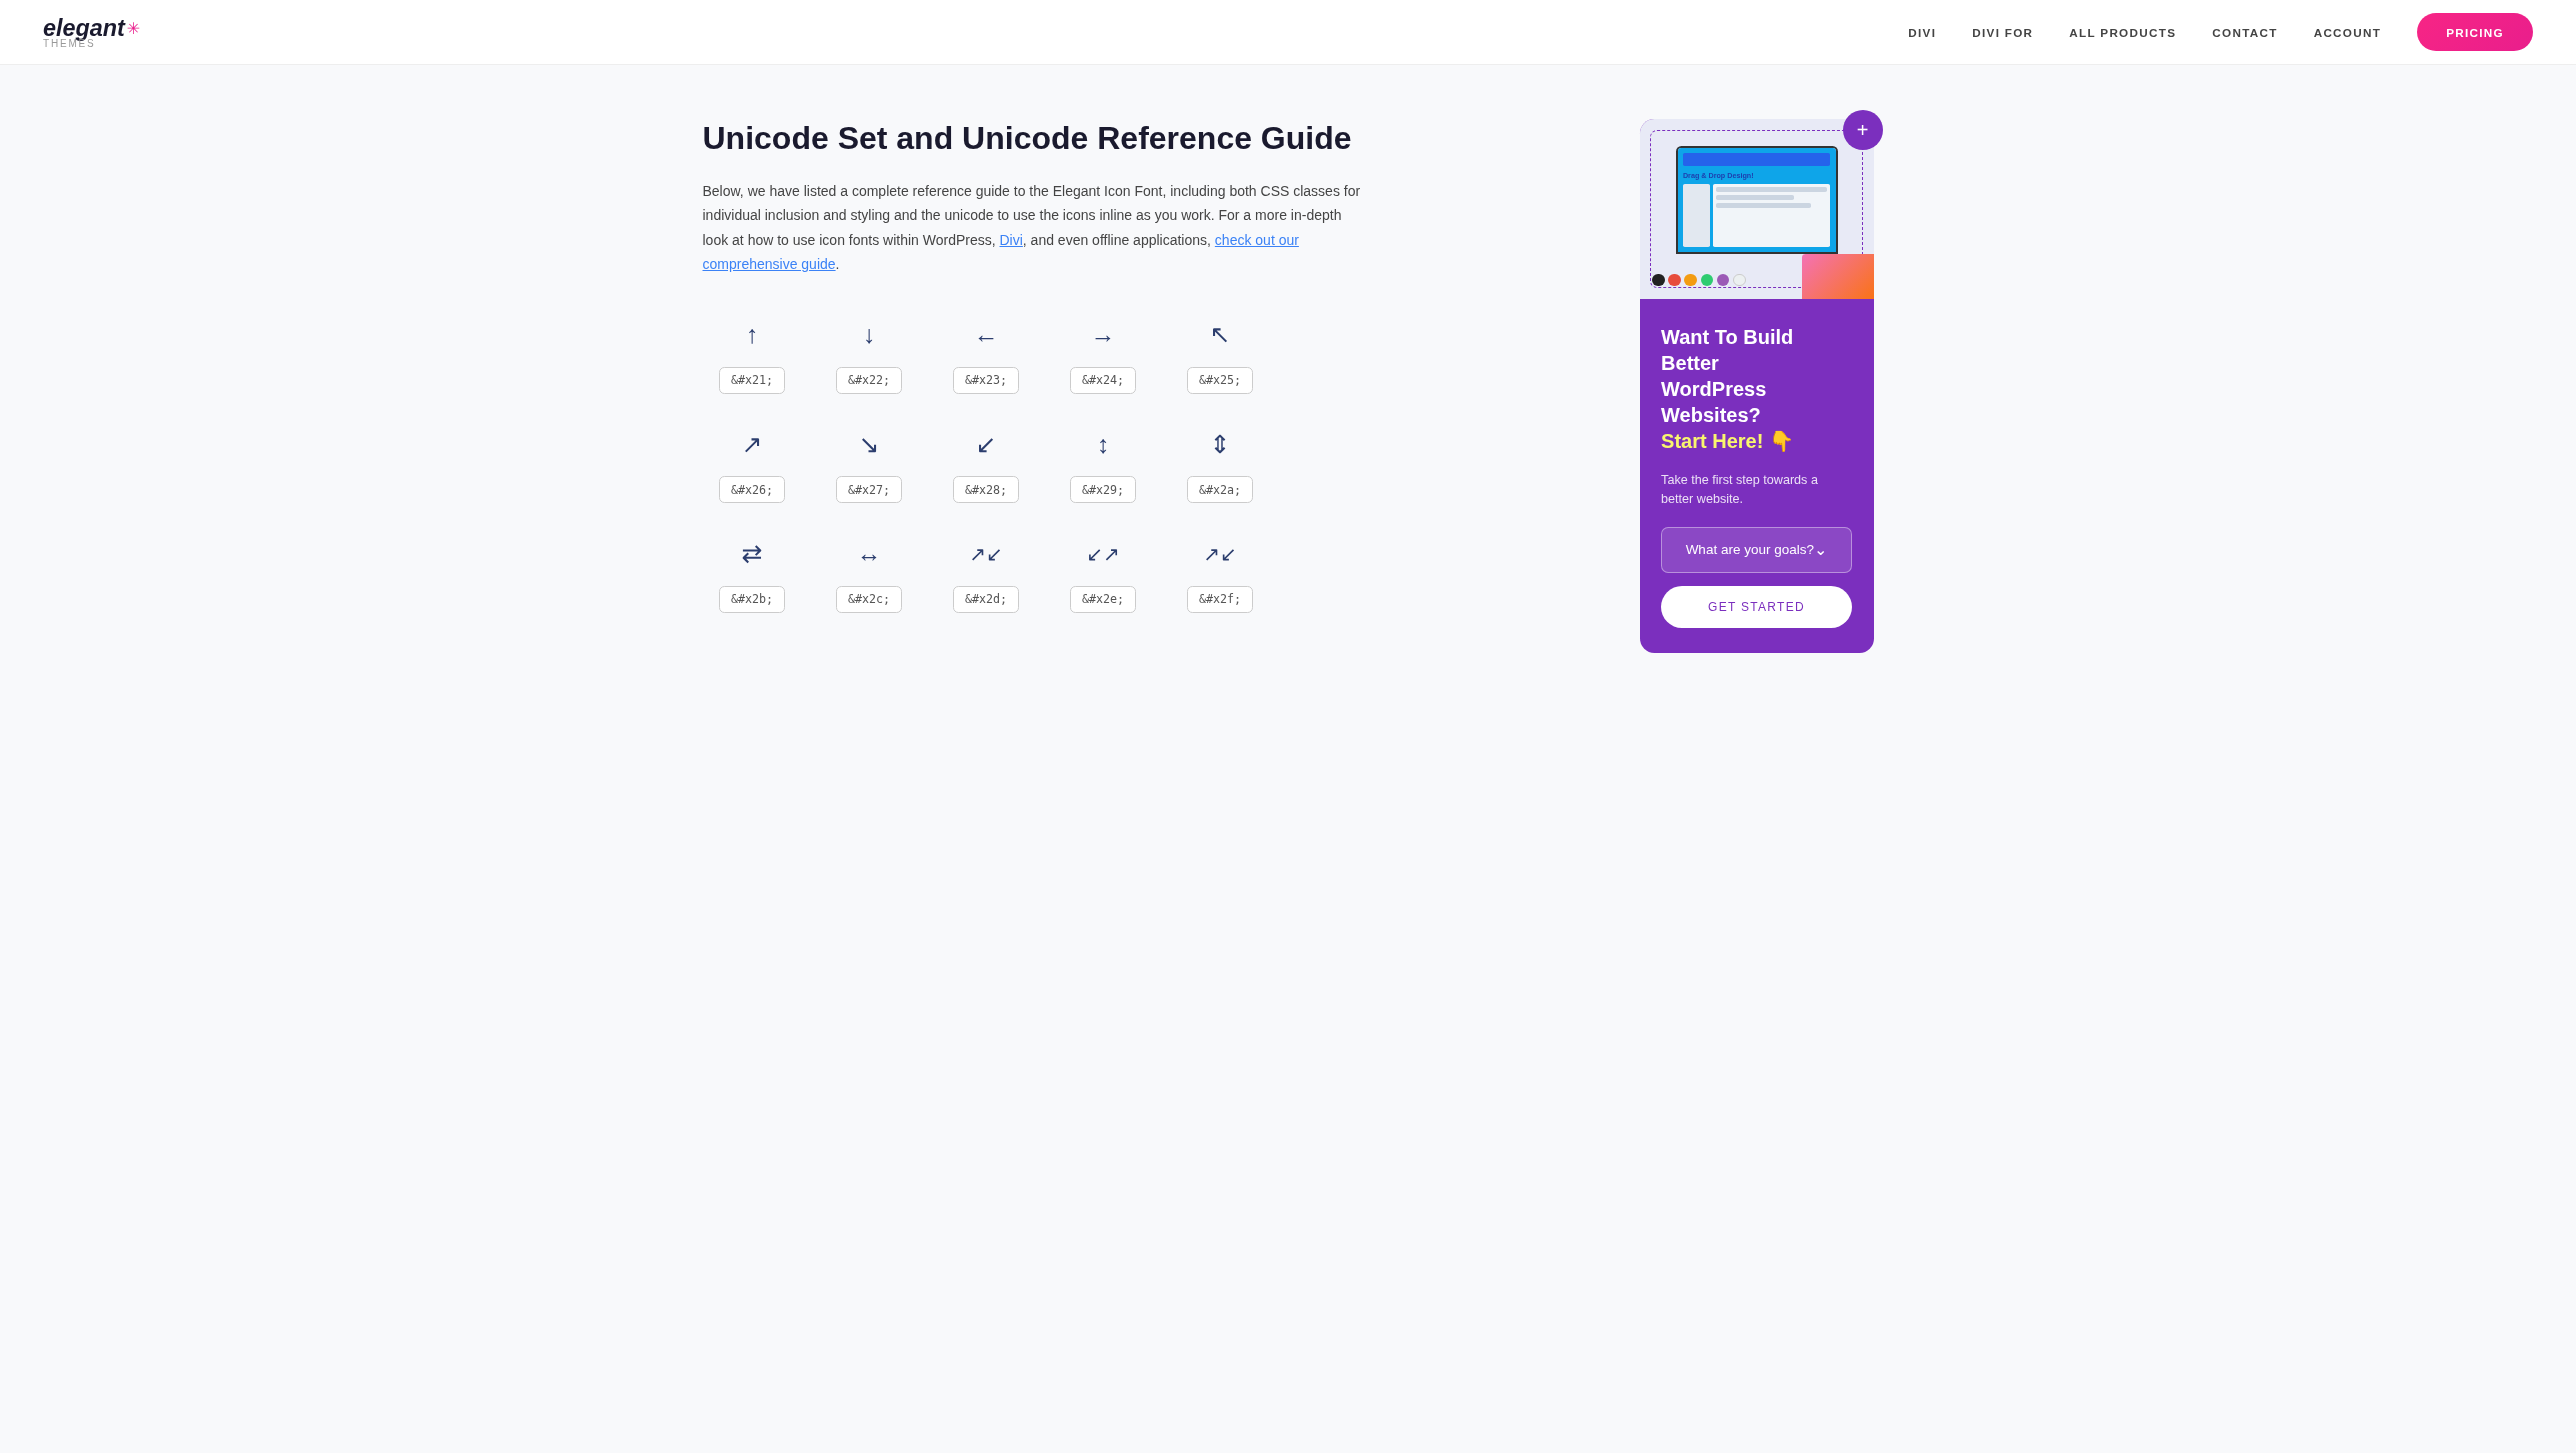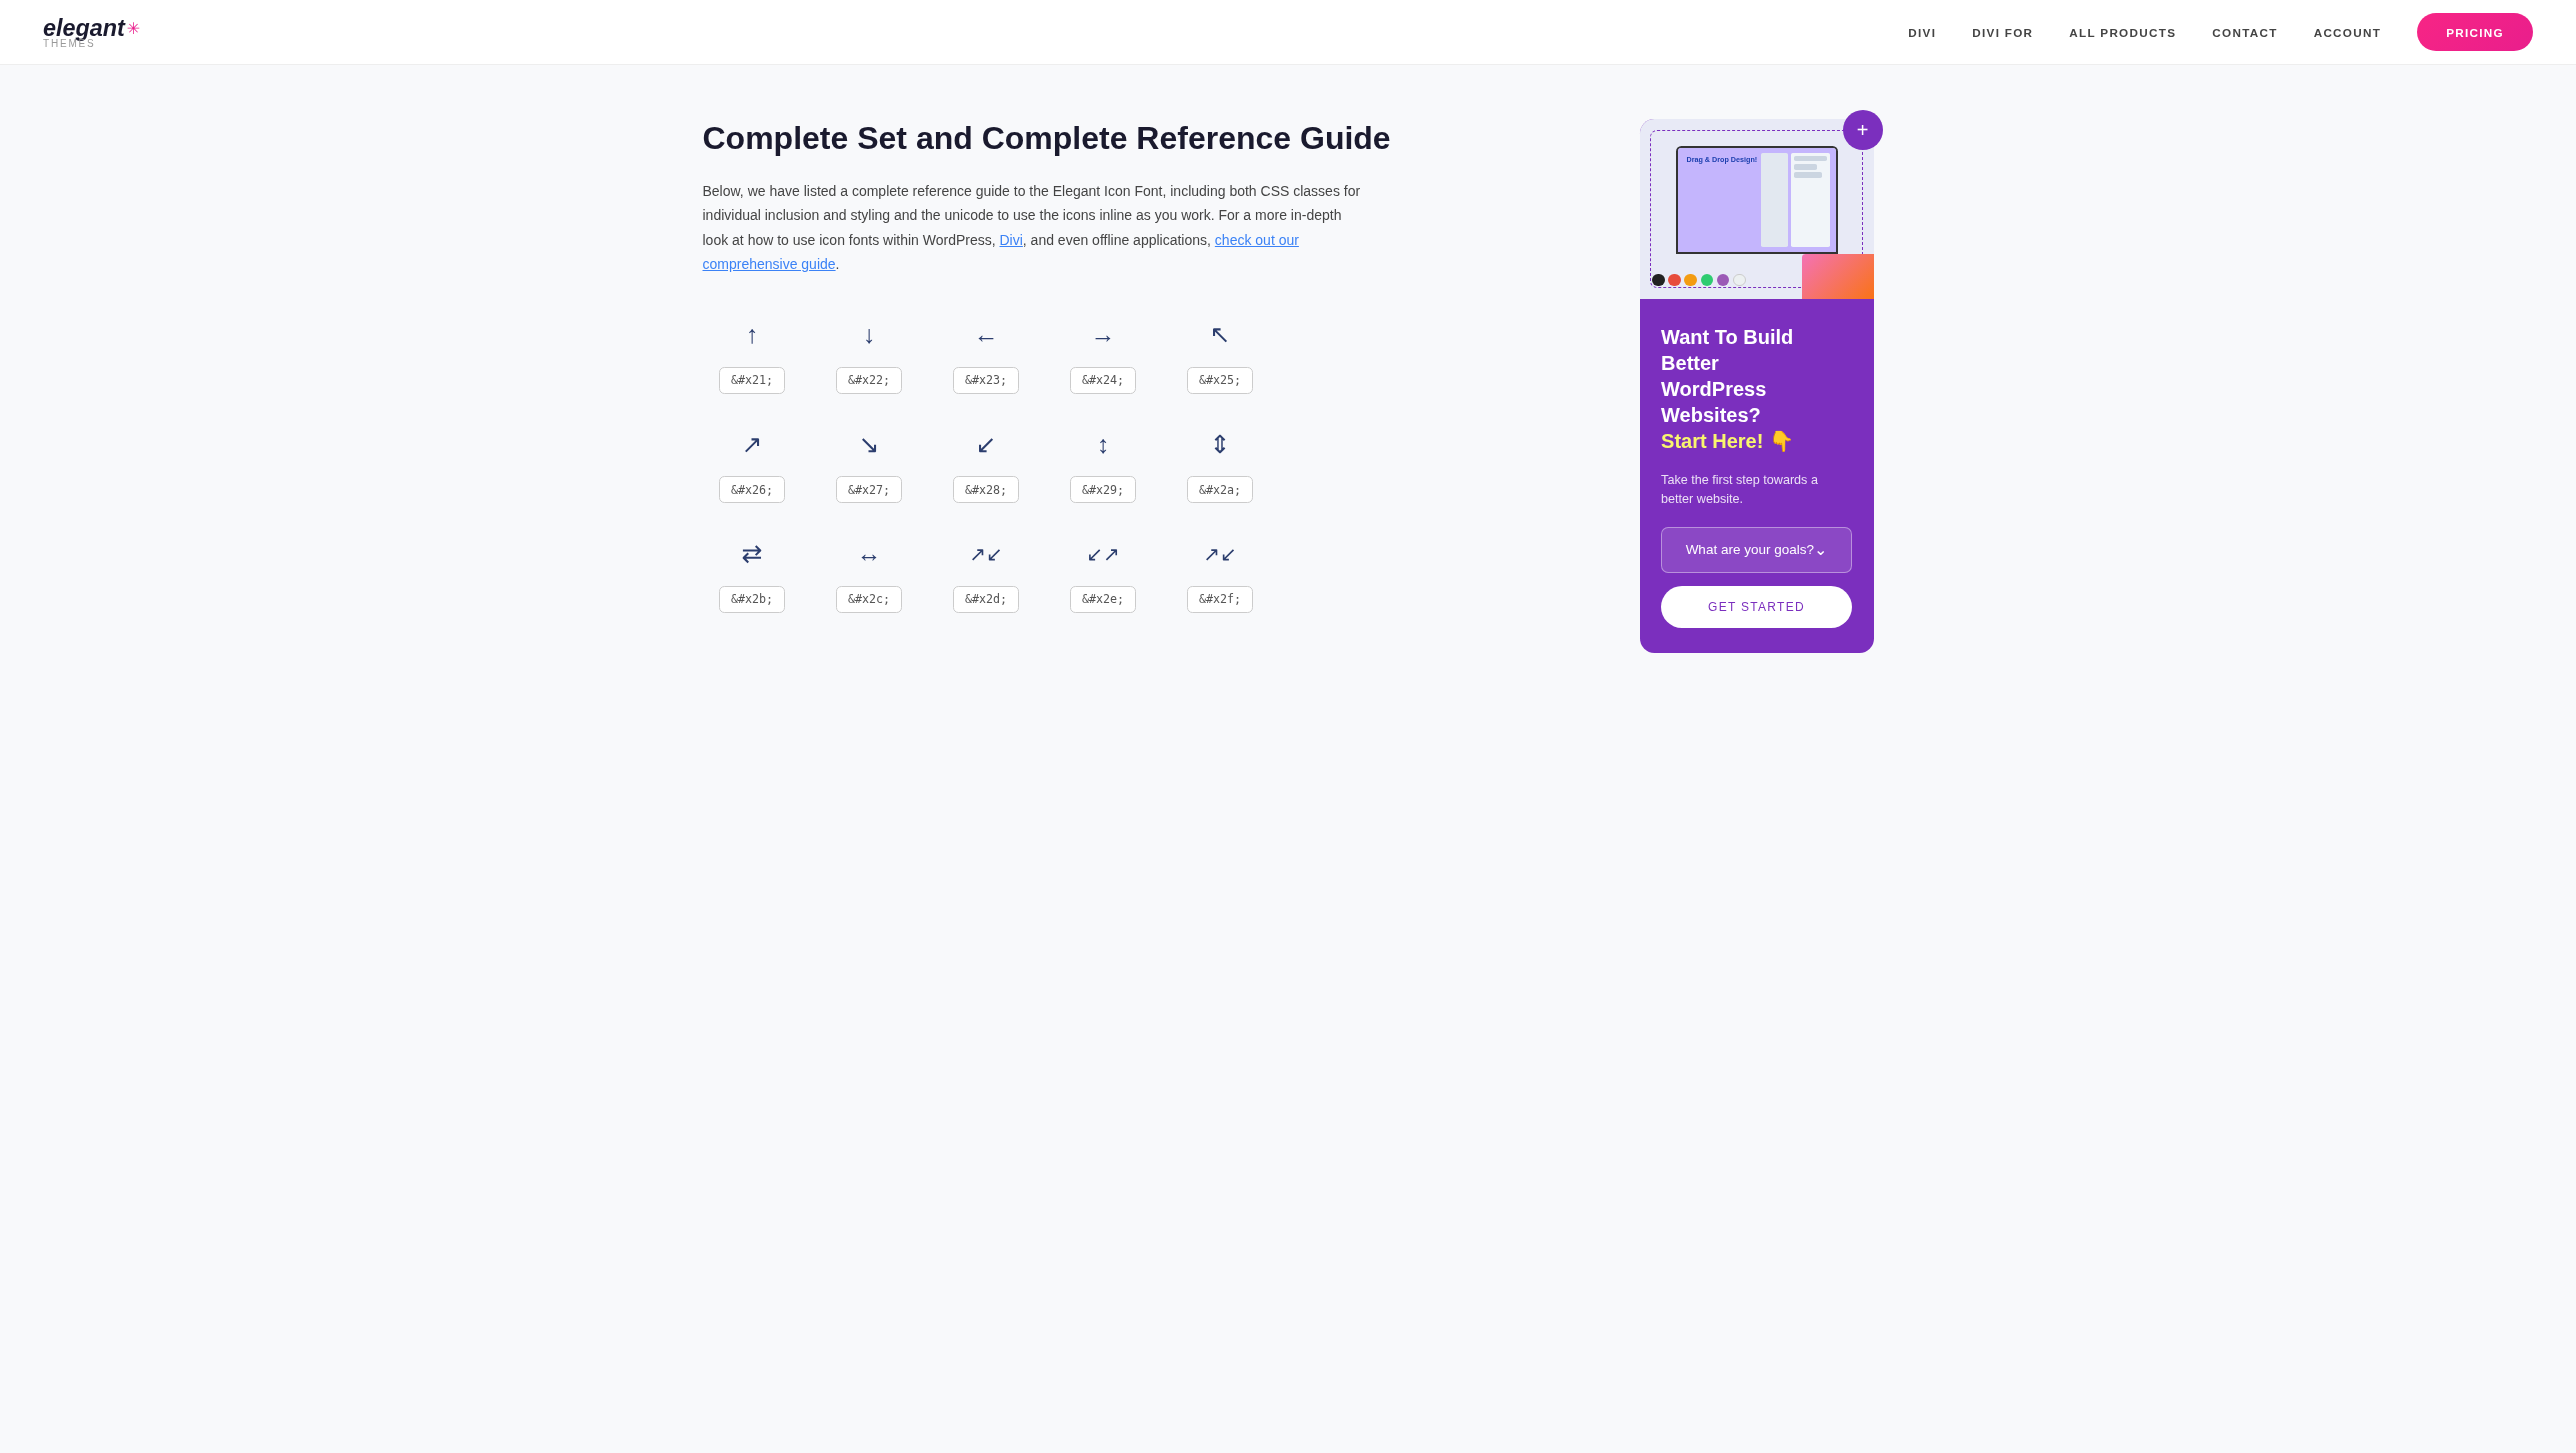--- a/index.html
+++ b/index.html
@@ -144,25 +144,25 @@
       height: 108px;
       background: #1a1a3e;
       border-radius: 5.4px 5.4px 0 0;
       position: absolute;
       top: 0;
       left: 9px;
       border: 2.7px solid #333;
       overflow: hidden;
     }
     .monitor-screen-inner {
-      background: #c4b5fd;
+      background: #0ea5e9;
       width: 100%;
       height: 100%;
       display: flex;
-      flex-direction: row;
+      flex-direction: column;
       padding: 5.4px;
       gap: 3.6px;
     }
     .mock-header { height: 12.6px; background: #2563eb; border-radius: 1.8px; }
     .mock-content { display: flex; gap: 3.6px; flex: 1; }
     .mock-sidebar-bar { width: 27px; background: #e2e8f0; border-radius: 1.8px; }
     .mock-main-area { flex: 1; background: #f1f5f9; border-radius: 1.8px; display: flex; flex-direction: column; gap: 2.7px; padding: 2.7px; }
     .mock-line { height: 5.4px; background: #cbd5e1; border-radius: 1.8px; }
     .monitor-stand { width: 36px; height: 10.8px; background: #555; margin: 0 auto; }
     .monitor-base { width: 63px; height: 5.4px; background: #444; margin: 0 auto; border-radius: 0 0 3.6px 3.6px; }
@@ -255,21 +255,21 @@
     <a class="nav-link">ALL PRODUCTS</a>
     <a class="nav-link">CONTACT</a>
     <a class="nav-link">ACCOUNT</a>
     <button class="nav-pricing-btn">PRICING</button>
   </div>
 </nav>
 
 <div class="page-wrapper">
   <div class="content-col">
 
-    <h1 class="page-title">Complete Set and Complete Reference Guide</h1>
+    <h1 class="page-title">Unicode Set and Unicode Reference Guide</h1>
 
     <p class="page-desc">
       <span>Below, we have listed a complete reference guide to the Elegant Icon Font, including both CSS classes for individual inclusion and styling and the unicode to use the icons inline as you work. For a more in-depth look at how to use icon fonts within WordPress,</span>
       <a href="#">Divi</a><span>, and even offline applications,</span>
       <a href="#">check out our comprehensive guide</a><span>.</span>
     </p>
 
     <div class="icon-grid">
 
       <div class="icon-row">

